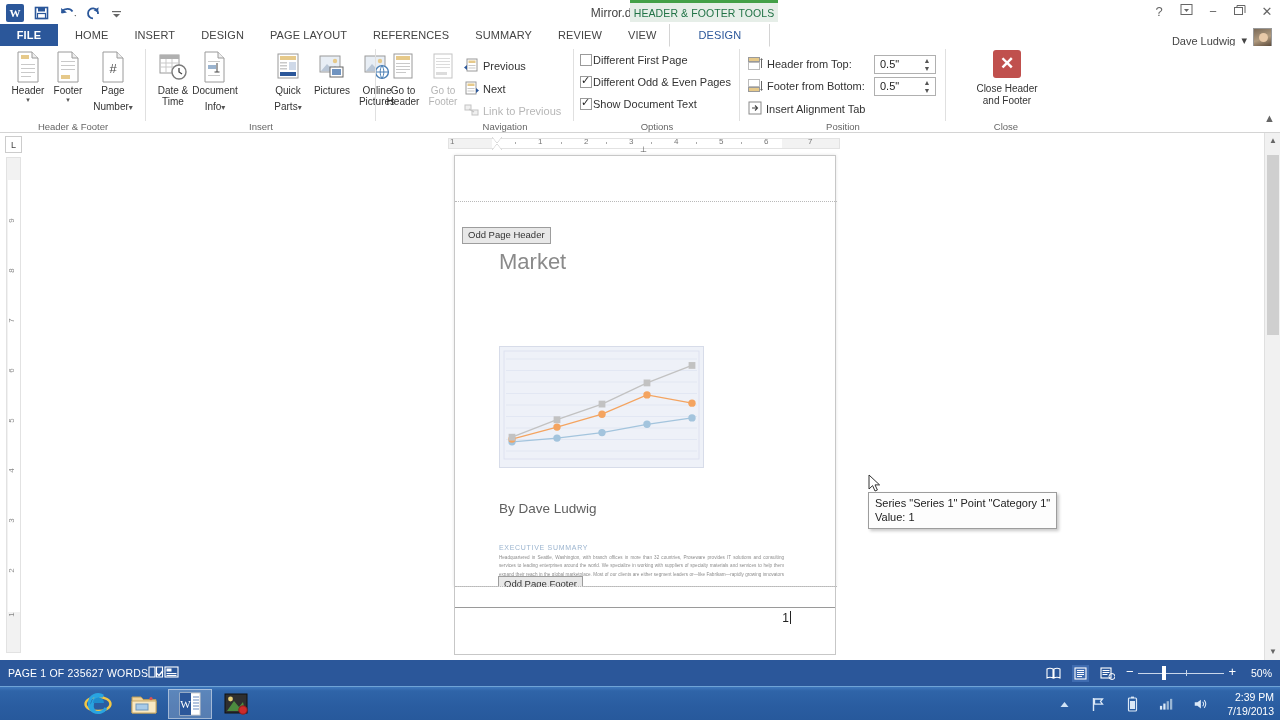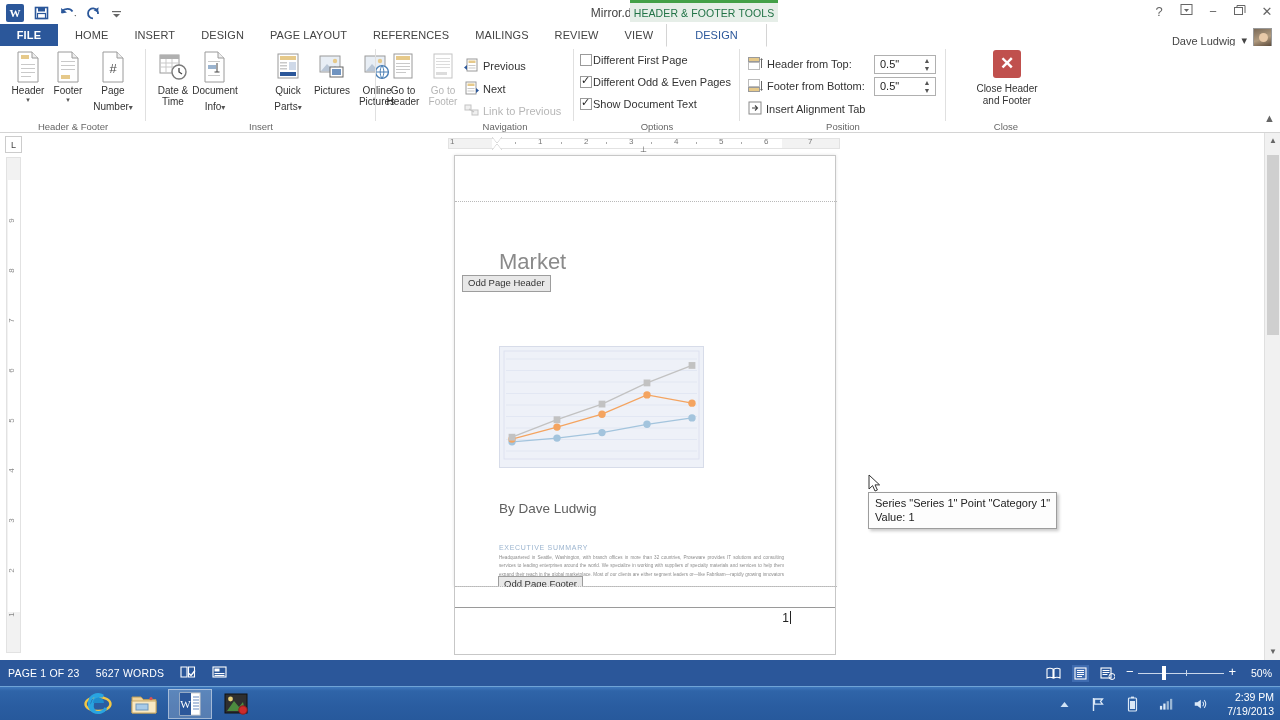--- a/index.html
+++ b/index.html
@@ -196,21 +196,21 @@
     position: absolute; left: 868px; top: 492px; background: #fdfdfd;
     border: 1px solid #9d9d9d; box-shadow: 2px 2px 3px rgba(0,0,0,.22);
     padding: 3px 6px 4px; font-size: 11px; color: #222; line-height: 14px; z-index: 39;
   }
 
   
   .statusbar {
     position: absolute; bottom: 34px; left: 0; width: 1280px; height: 26px;
     background: #2b579a; color: #fff;
   }
-  .sb-left { position: absolute; left: 8px; top: 0; height: 26px; display: flex; align-items: center; gap: 16px; }
+  .sb-left { position: absolute; left: 8px; top: 0; height: 26px; display: flex; align-items: center; }
   .sb-item { font-size: 10.5px; color: #fff; letter-spacing: .2px; cursor: pointer; }
   .sb-right { position: absolute; right: 8px; top: 0; height: 26px; display: flex; align-items: center; gap: 10px; }
   .viewbtn { width: 17px; height: 17px; display:flex; align-items:center; justify-content:center; cursor:pointer; }
   .viewbtn.active { background: #3f6cb0; }
   .zoomslider { position: relative; width: 110px; height: 16px; display:flex; align-items:center; }
   .zoomslider .line { position:absolute; left:12px; right:12px; top:8px; height:1px; background:#c9d6ea; }
   .zoomslider .mid { position:absolute; left:60px; top:5px; width:1px; height:6px; background:#c9d6ea; }
   .zoomslider .knob { position:absolute; left:36px; top:1px; width:4px; height:14px; background:#fff; }
   .zoomslider .minus { position:absolute; left:0; top:-1px; font-size:13px; color:#fff; }
   .zoomslider .plus { position:absolute; right:0; top:-1px; font-size:13px; color:#fff; }
@@ -294,21 +294,21 @@
   </div>
 
   <div class="tabstrip">
     <div class="tab-file">FILE</div>
     <div class="tabs">
       <div class="tab">HOME</div>
       <div class="tab">INSERT</div>
       <div class="tab">DESIGN</div>
       <div class="tab">PAGE LAYOUT</div>
       <div class="tab">REFERENCES</div>
-      <div class="tab">MAILINGS</div>
+      <div class="tab">SUMMARY</div>
       <div class="tab">REVIEW</div>
       <div class="tab">VIEW</div>
       <div class="tab design-active">DESIGN</div>
     </div>
     <div class="user-area">
       <div class="user-name">Dave Ludwig</div>
       <div class="user-name">▾</div>
       <div class="avatar"></div>
     </div>
   </div>
@@ -615,21 +615,21 @@
       <div class="vnum" style="top:208px;">6</div>
       <div class="vnum" style="top:258px;">5</div>
       <div class="vnum" style="top:308px;">4</div>
       <div class="vnum" style="top:358px;">3</div>
       <div class="vnum" style="top:408px;">2</div>
       <div class="vnum" style="top:452px;">1</div>
     </div>
 
     <div class="page">
       <div class="hdr-dash"></div>
-      <div class="hf-tag" style="left:7px; top:71px;margin-top:48px;">Odd Page Header</div>
+      <div class="hf-tag" style="left:7px; top:71px;">Odd Page Header</div>
 
       <div class="doc-title">
         <div>Market</div>
       </div>
 
       <div class="chart-box">
         <svg id="chartsvg" width="203" height="120" viewBox="0 0 203 120">
           <rect x="4" y="4" width="195" height="108" fill="#eef1f8" stroke="#d9dfee" stroke-width="0.8"></rect>
           <g id="gridlines" stroke="#dde3f0" stroke-width="0.7">
               <line x1="6" x2="197" y1="12" y2="12"></line>

